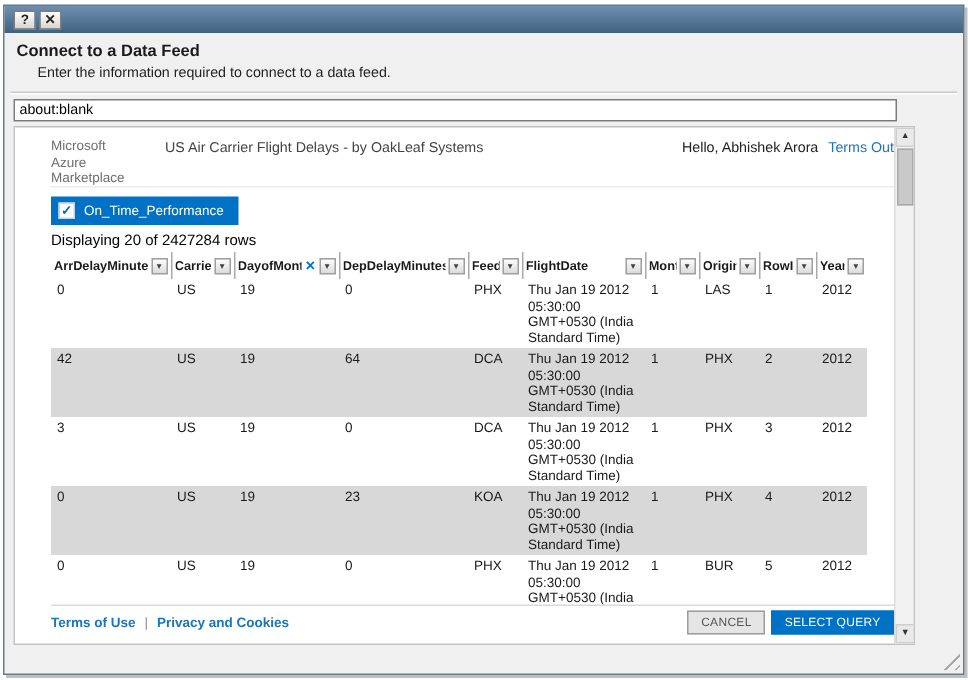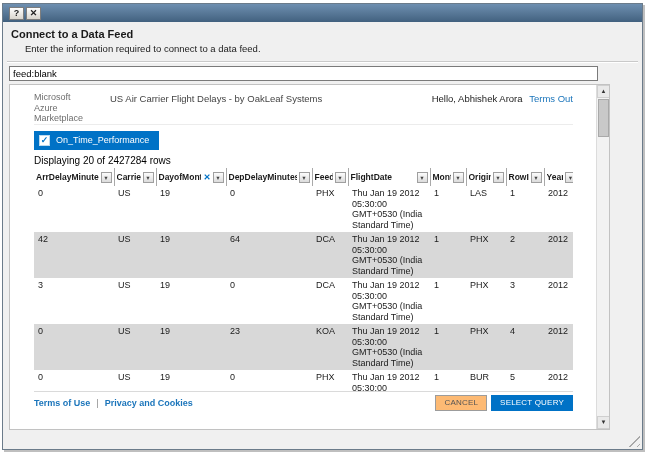--- a/index.html
+++ b/index.html
@@ -23,22 +23,22 @@
   .wiz-sub { margin:3px 0 0 14px; font-size:9.5px; color:#222; }
   .sep { height:2px; margin:3px 4px; border-top:1px solid #c9c9c9; border-bottom:1px solid #ffffff; }
 
   
   .addr { margin:3px 0 3px 6px; width:589px; height:15px; background:#fff;
     border:1px solid #7a7a7a; font-size:9.5px; line-height:13px; padding-left:3px; color:#000; }
 
   
   .content { position:relative; margin-left:6px; width:601px; height:346px;
     background:#fff; border:1px solid #c2c2c2; overflow:hidden; }
-  .content-inner { height:100%; margin-right:30px; display:flex; flex-direction:column;
-    padding:0 6px 16px 24px; }
+  .content-inner { height:100%; margin-right:7px; display:flex; flex-direction:column;
+    padding:0 6px 4px 24px; }
 
   .mk-header { display:flex; align-items:flex-start; padding-top:7px; height:40px;
     border-bottom:1px solid #ececec; }
   .brand { width:76px; font-size:9px; color:#6e6e6e; line-height:10.5px; }
   .product { font-size:9.5px; color:#444; padding-top:1px; flex:1; }
   .greet { font-size:9.5px; color:#222; white-space:nowrap; padding-top:1px; }
   .greet a { color:#1b75bb; text-decoration:none; margin-left:4px; cursor:pointer; }
 
   .tab-row { height:24px; display:flex; align-items:center; margin-top:3px; }
   .feed-tab { display:inline-flex; align-items:center; gap:6px; background:#0072c6;
@@ -66,21 +66,21 @@
     word-wrap:break-word; }
   .grid tr.alt td { background:#d8d8d8; }
 
   .content-footer { height:22px; border-top:1px solid #dadada; display:flex;
     align-items:center; font-size:9px; }
   .content-footer a { color:#1b75bb; text-decoration:none; cursor:pointer;font-weight:bold; }
   .flink-sep { color:#8a8a8a; margin:0 6px; }
   .footer-spacer { flex:1; }
   .btn { font-size:8px; height:16px; padding:0 8px; margin-left:4px; cursor:pointer;
     letter-spacing:.2px; }
-  .btn-cancel { background:#fdba74; border:1px solid #9c9c9c; color:#555; }
+  .btn-cancel { background:#e5e5e5; border:1px solid #9c9c9c; color:#555; }
   .btn-primary { background:#0072c6; border:1px solid #0072c6; color:#fff; }
 
   
   .scrollbar { position:absolute; top:0; right:0; bottom:0; width:13px;
     background:#f2f2f2; border-left:1px solid #dcdcdc; }
   .sb-arrow { position:absolute; left:0; width:13px; height:13px; background:#e9e9e9;
     border:1px solid #cfcfcf; font-size:6px; line-height:11px; text-align:center;
     color:#333; cursor:pointer; }
   .sb-up { top:0; }
   .sb-down { bottom:0; }
@@ -103,21 +103,21 @@
   </div>
 
   <div class="wiz-head">
     <div class="wiz-title">Connect to a Data Feed</div>
     <div class="wiz-sub">Enter the information required to connect to a data feed.</div>
   </div>
 
   <div class="sep"></div>
 
   <div class="addr">
-    <span>feed:blank</span>
+    <span>about:blank</span>
   </div>
 
   <div class="content">
     <div class="content-inner">
 
       <div class="mk-header">
         <div class="brand">
           <div>Microsoft</div>
           <div>Azure</div>
           <div>Marketplace</div>

